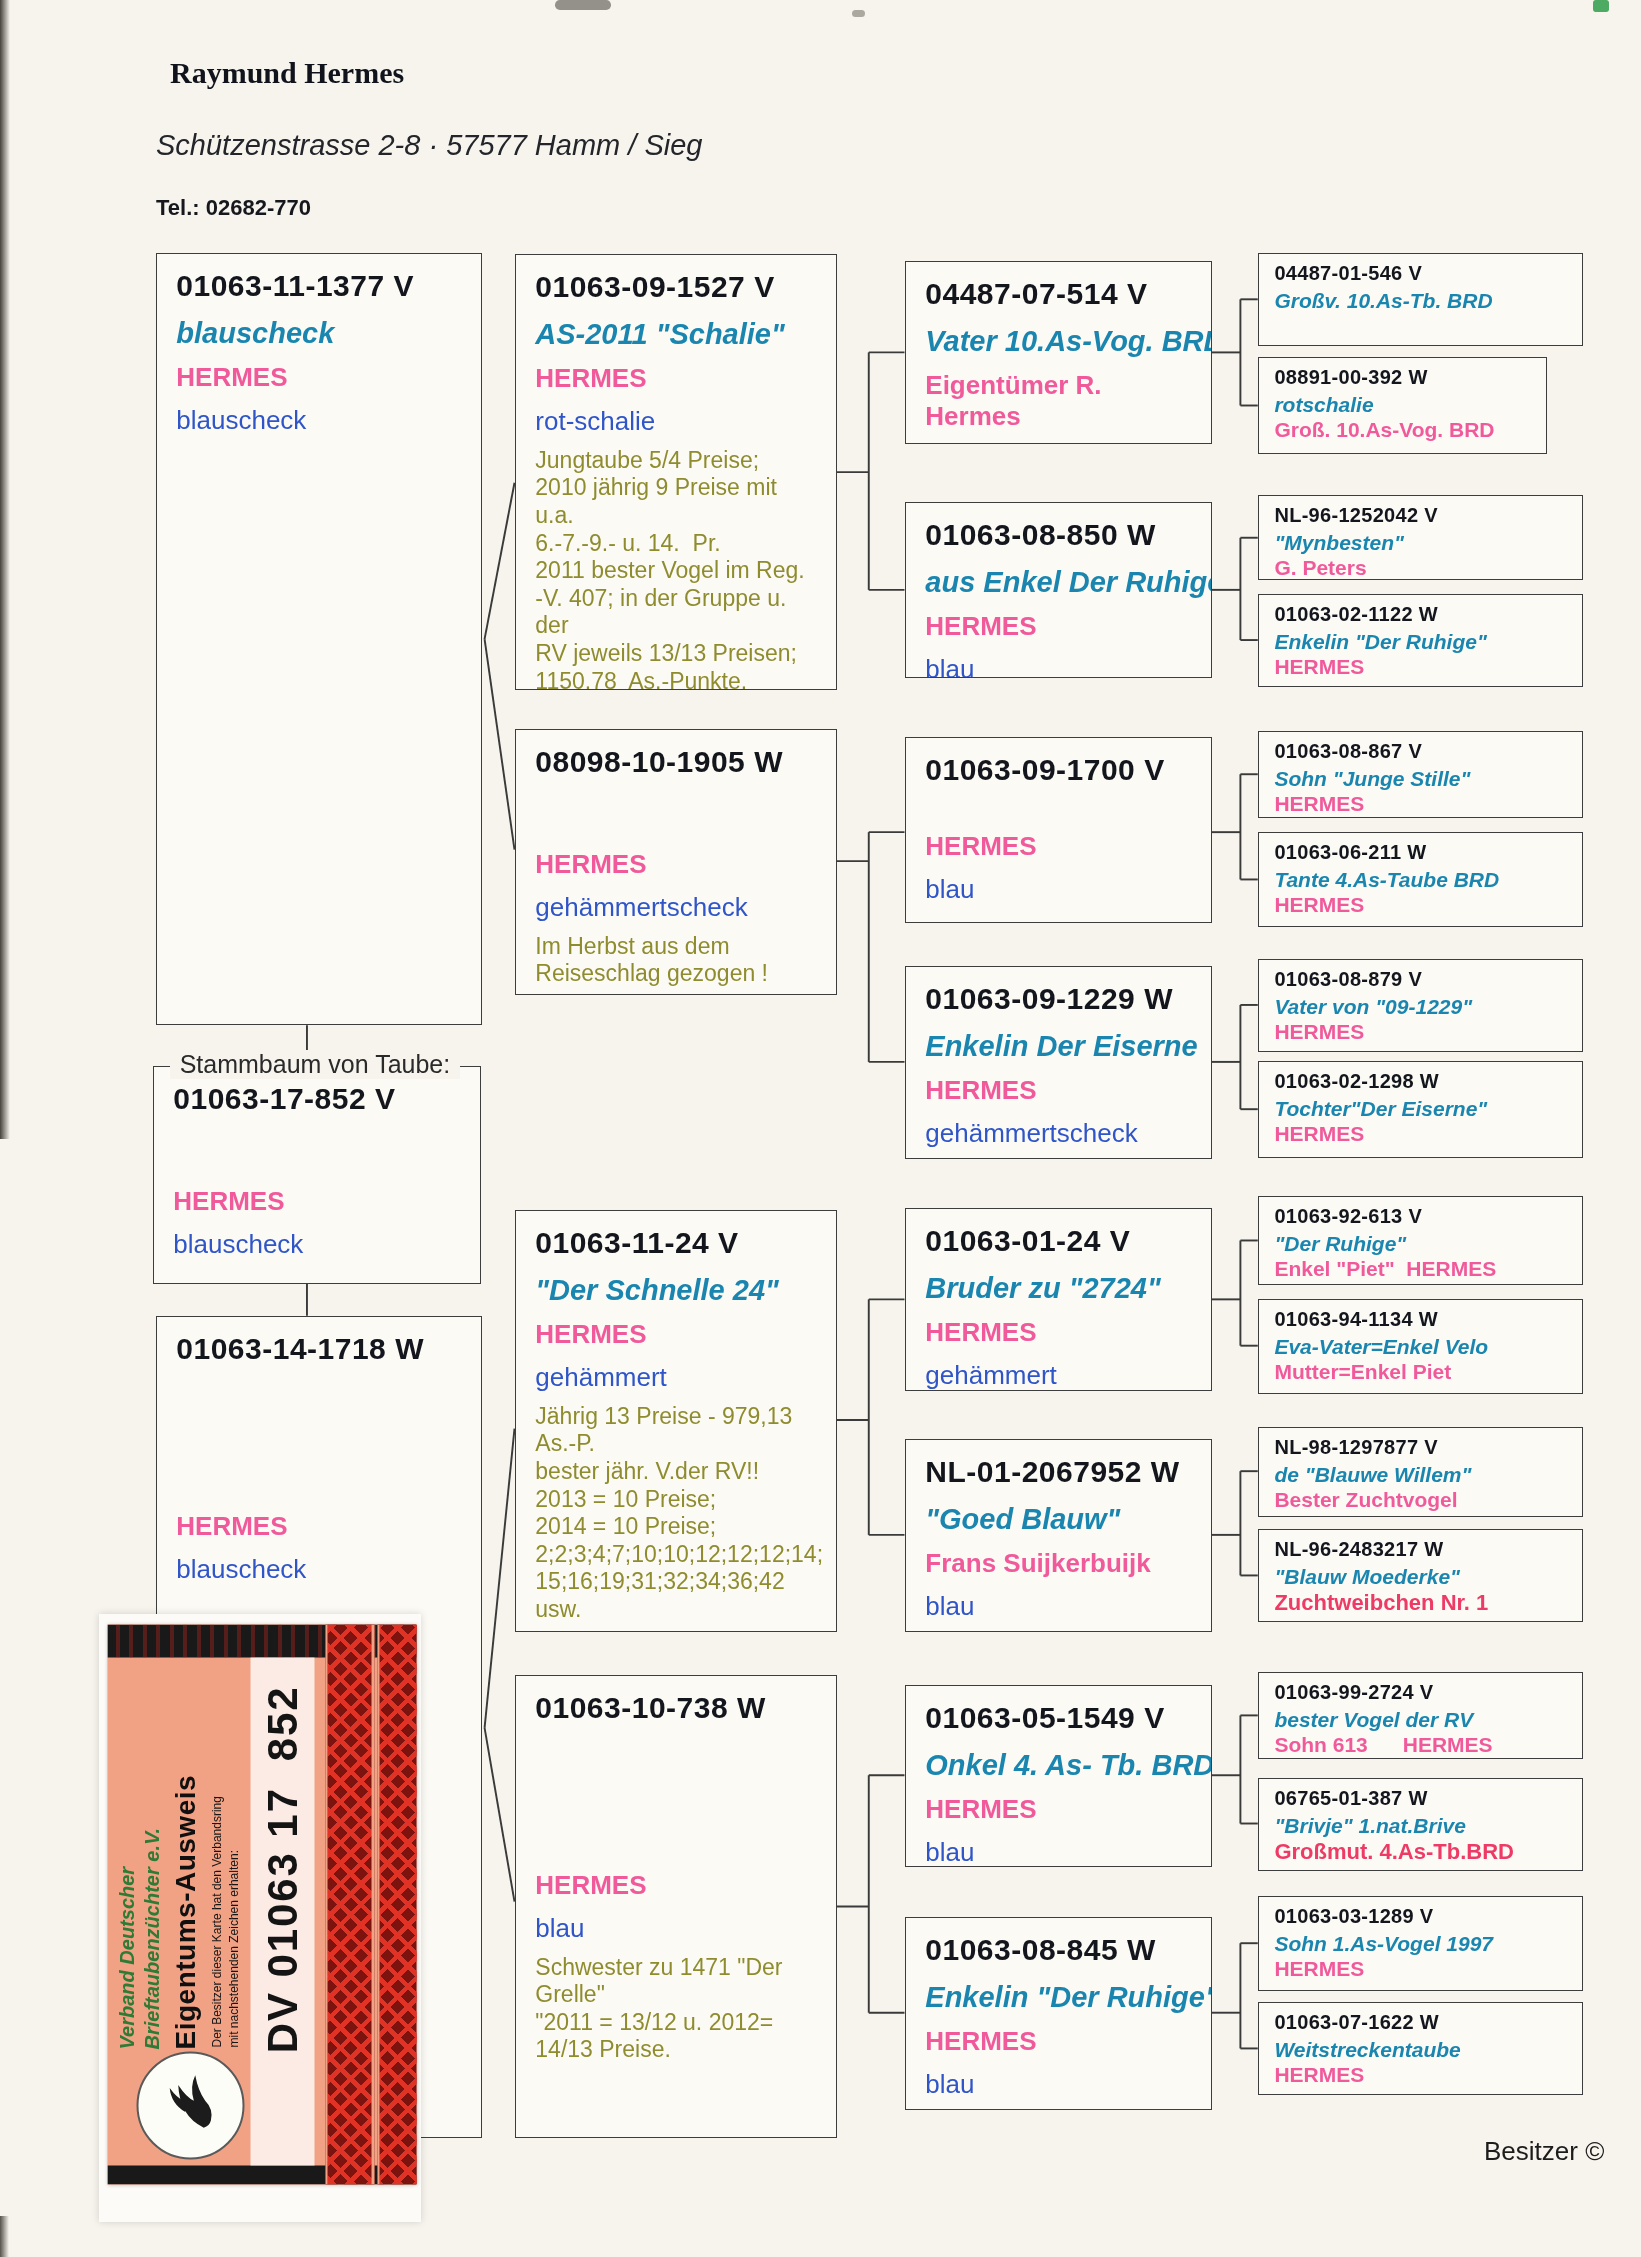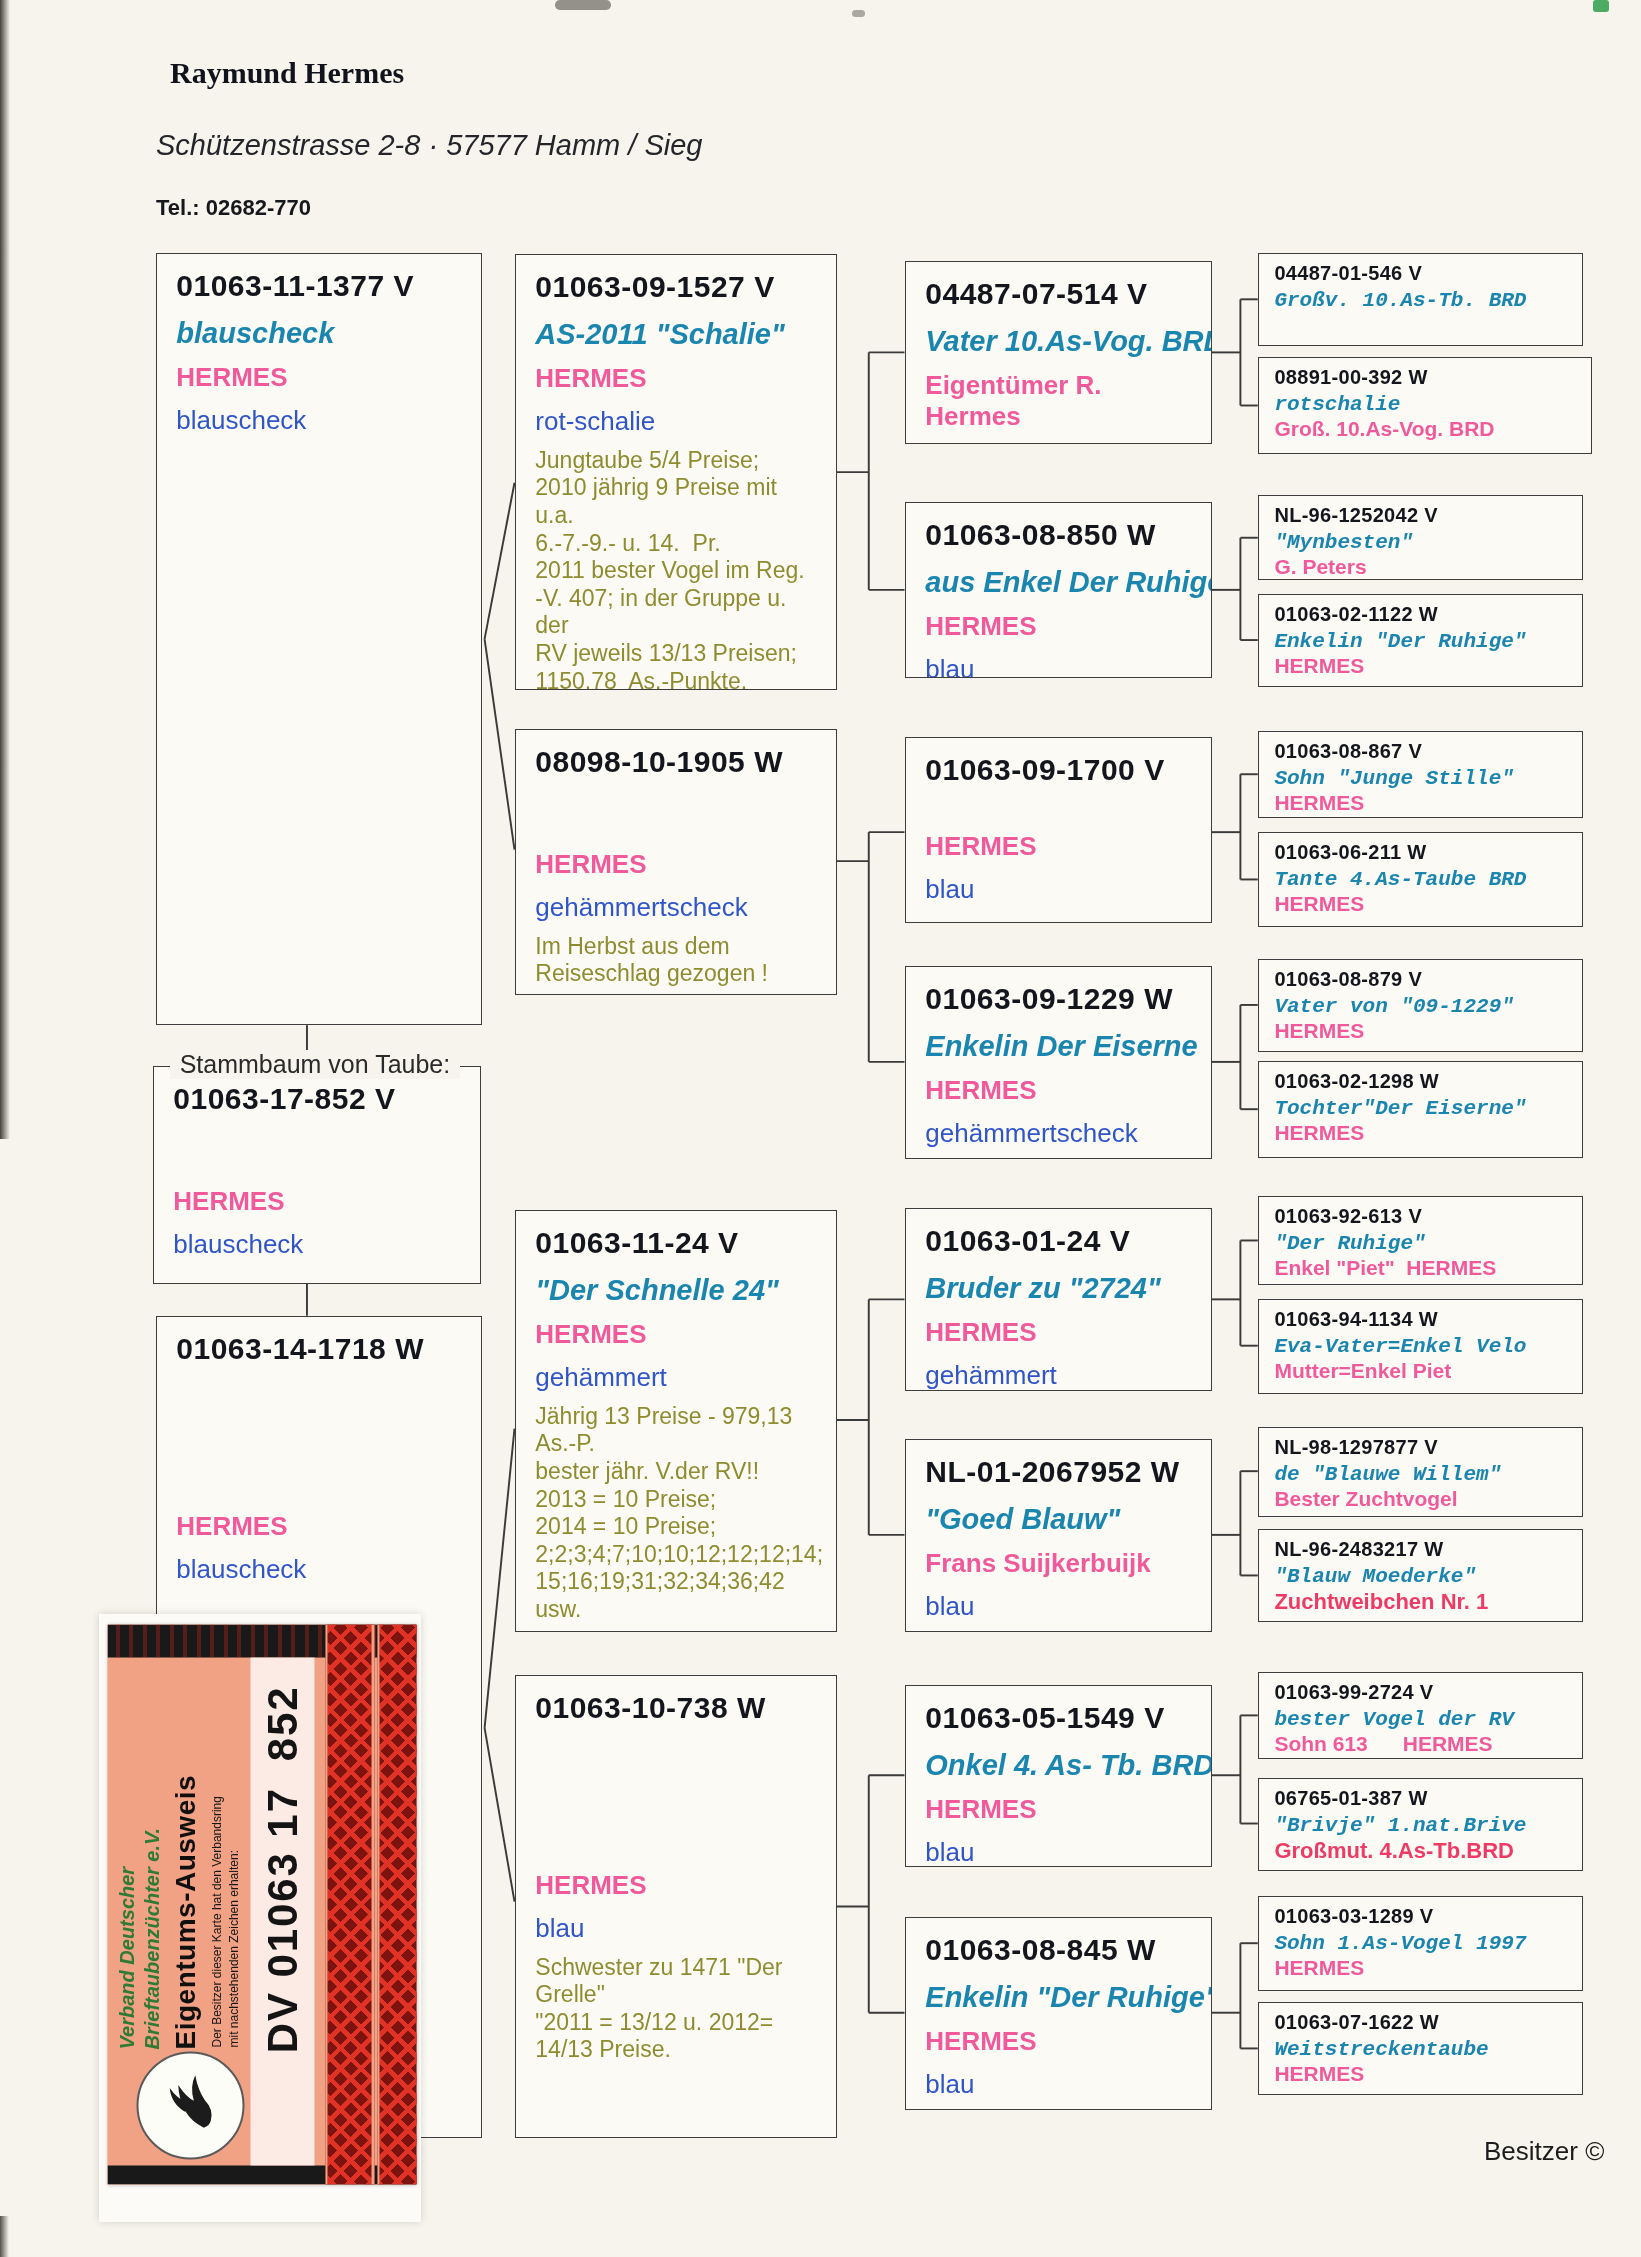--- a/index.html
+++ b/index.html
@@ -28,21 +28,21 @@
   .box{position:absolute;border:1.9px solid #3d3d3d;background:#fbfaf5;box-sizing:border-box;overflow:hidden;}
   .box-lg{padding:15.4px 19.3px;}
   .box-sm{padding:7.7px 15.4px;}
   .ln{white-space:pre-wrap;}
   .box-lg .ln-ring {font-size:30px;font-weight:bold;color:#14161d;letter-spacing:0.5px;margin-bottom:13.5px;}
   .box-lg .ln-name {font-size:29px;font-weight:bold;font-style:italic;color:#1a86b0;margin-bottom:12.6px;white-space:nowrap;}
   .box-lg .ln-owner{font-size:26px;font-weight:bold;color:#f05a9b;margin-bottom:11.6px;}
   .box-lg .ln-color{font-size:26px;color:#2f55c8;margin-bottom:9.7px;}
   .box-lg .ln-note {font-size:23px;color:#8f8c2f;line-height:1.2;}
   .box-sm .ln-ring {font-size:20px;font-weight:bold;color:#14161d;letter-spacing:0.3px;margin-bottom:3.9px;}
-  .box-sm .ln-name {font-size:21px;font-weight:bold;font-style:italic;color:#1a86b0;margin-bottom:1px;white-space:nowrap;font-family:Liberation Mono, monospace;}
+  .box-sm .ln-name {font-size:21px;font-weight:bold;font-style:italic;color:#1a86b0;margin-bottom:1px;white-space:nowrap;}
   .box-sm .ln-owner{font-size:21px;font-weight:bold;color:#f05a9b;}
   .box-sm .ln-owner2{font-size:22px;font-weight:bold;color:#ee3b66;}
   .gap-s{margin-top:44px;} .gap-m{margin-top:70px;} .gap-l{margin-top:145px;}
 
   .tree-label{position:absolute;left:170px;top:1050px;z-index:2;
     font-size:25px;color:#2a2a2a;background:#f6f4ed;padding:0 9.7px;}
 
   .connectors{position:absolute;left:0;top:0;pointer-events:none;}
 
   .credit{position:absolute;left:1484px;top:2136px;font-size:26px;color:#1c1c1c;}
@@ -255,21 +255,21 @@
     <div class="ln ln-ring">01063-08-845 W</div>
     <div class="ln ln-name">Enkelin "Der Ruhige"</div>
     <div class="ln ln-owner">HERMES</div>
     <div class="ln ln-color">blau</div>
   </div>
 
 <div class="box box-sm" style="left:1258px;top:253px;width:325px;height:93px">
     <div class="ln ln-ring">04487-01-546 V</div>
     <div class="ln ln-name">Großv. 10.As-Tb. BRD</div>
   </div>
-<div class="box box-sm" style="left:1258px;top:357px;width:334px;height:97px">
+<div class="box box-sm" style="left:1258px;top:357px;width:289px;height:97px">
     <div class="ln ln-ring">08891-00-392 W</div>
     <div class="ln ln-name">rotschalie</div>
     <div class="ln ln-owner">Groß. 10.As-Vog. BRD</div>
   </div>
 <div class="box box-sm" style="left:1258px;top:495px;width:325px;height:85px">
     <div class="ln ln-ring">NL-96-1252042 V</div>
     <div class="ln ln-name">"Mynbesten"</div>
     <div class="ln ln-owner">G. Peters</div>
   </div>
 <div class="box box-sm" style="left:1258px;top:594px;width:325px;height:93px">

